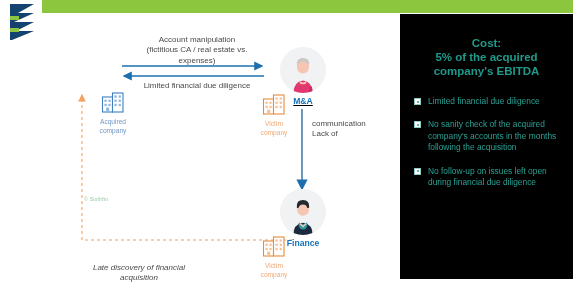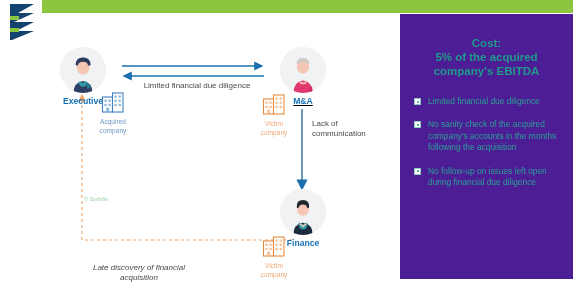--- a/index.html
+++ b/index.html
@@ -20,21 +20,21 @@
   .logo-mark{
     position:absolute;left:8px;top:2px;width:34px;height:40px;z-index:9;
   }
 
   
   .canvas{position:absolute;left:46px;top:13px;right:46px;bottom:4px;}
 
   
   .rightpanel{
     position:absolute;left:400px;top:14px;width:173px;height:265px;
-    background:#4c1d95;z-index:3;
+    background:#000000;z-index:3;
     padding:0;box-sizing:border-box;
   }
   .cost-title{
     margin:22px 14px 0 14px;text-align:center;
     color:#1f9a8a;font-weight:bold;font-size:11.5px;line-height:14px;
   }
   .bullets{margin:18px 12px 0 14px;}
   .bullet{display:flex;gap:7px;margin-bottom:12px;align-items:flex-start;}
   .bullet .marker{
     flex:0 0 auto;width:7px;height:7px;margin-top:2px;
@@ -129,33 +129,20 @@
 
     <line x1="76" y1="53" x2="216" y2="53" stroke="#1c6fae" stroke-width="1.3" marker-end="url(#ah-blue)"></line>
 
     <line x1="218" y1="63" x2="78" y2="63" stroke="#1c6fae" stroke-width="1.3" marker-end="url(#ah-blue-l)"></line>
 
     <line x1="256" y1="96" x2="256" y2="176" stroke="#4a7fa8" stroke-width="1.6" marker-end="url(#ah-blue)"></line>
 
     <path d="M246,227 L36,227 L36,82" fill="none" stroke="#f4a261" stroke-width="1.1" stroke-dasharray="3,3" marker-end="url(#ah-orange)"></path>
   </svg>
 
-  <div class="node" style="left:14px;top:34px;">
-    <div class="avatar">
-      <svg width="46" height="46" viewBox="0 0 46 46">
-        <circle cx="23" cy="23" r="23" fill="#f1f2f3"></circle>
-        <path d="M23 12 a6.2 6.2 0 0 1 6.2 6.2 v3.2 a6.2 6.2 0 0 1 -12.4 0 v-3.2 A6.2 6.2 0 0 1 23 12z" fill="#f6c6b4"></path>
-        <path d="M15.6 17.8 q0.4 -7.6 7.6 -7.4 q7.2 -0.2 7.4 7.6 q-1.4 1 -2.6 0.2 q-0.6 -3.4 -5 -3.4 q-4.4 0 -5.2 3.6 q-1.3 0.6 -2.2 -0.6z" fill="#2d3a5e"></path>
-        <path d="M13.5 46 q0 -10.5 9.5 -12 q9.5 1.5 9.5 12 z" fill="#2f3f63"></path>
-        <path d="M20.6 34.2 q2.4 3.4 4.8 0 l2.2 1 q-1 4.6 -4.6 4.6 q-3.6 0 -4.6 -4.6z" fill="#2f9aa6"></path>
-        <path d="M26.5 36 q3.2 1.1 4.3 4.3 l-3.4 1.6z" fill="#1f7f92"></path>
-      </svg>
-    </div>
-    <div class="nodelabel">Executive</div>
-  </div>
 
   <div class="bldg blue" style="left:44px;top:78px;width:46px;">
     <svg width="24" height="22" viewBox="0 0 24 22">
       <rect x="1.5" y="6" width="10" height="15" fill="#ffffff" stroke="#3f7fc1" stroke-width="1.1"></rect>
       <rect x="11.5" y="2" width="10.5" height="19" fill="#ffffff" stroke="#3f7fc1" stroke-width="1.1"></rect>
       <rect x="13.4" y="4.4" width="2.3" height="2.3" fill="#8fb8de"></rect>
       <rect x="17.6" y="4.4" width="2.3" height="2.3" fill="#8fb8de"></rect>
       <rect x="13.4" y="8.6" width="2.3" height="2.3" fill="#8fb8de"></rect>
       <rect x="17.6" y="8.6" width="2.3" height="2.3" fill="#8fb8de"></rect>
       <rect x="13.4" y="12.8" width="2.3" height="2.3" fill="#8fb8de"></rect>
@@ -231,26 +218,31 @@
       <rect x="3.4" y="8.6" width="2.3" height="2.3" fill="#f6c195"></rect>
       <rect x="7.4" y="8.6" width="2.3" height="2.3" fill="#f6c195"></rect>
       <rect x="3.4" y="12.8" width="2.3" height="2.3" fill="#f6c195"></rect>
       <rect x="7.4" y="12.8" width="2.3" height="2.3" fill="#f6c195"></rect>
       <rect x="5.2" y="16.6" width="3" height="4.4" fill="#f6c195"></rect>
     </svg>
     <div class="cap">Victim</div>
     <div class="cap">company</div>
   </div>
 
+  <div class="lbl" style="left:76px;top:22px;width:150px;">
+    <div>Account manipulation</div>
+    <div>(fictitious CA / real estate vs.</div>
+    <div>expenses)</div>
+  </div>
 
   <div class="lbl" style="left:76px;top:68px;width:150px;">Limited financial due diligence</div>
 
   <div class="lbl" style="left:266px;top:106px;width:95px;text-align:left;">
+    <div>communication</div>
     <div>Lack of</div>
-    <div>communication</div>
   </div>
 
   <div class="lbl" style="left:18px;top:250px;width:150px;font-style:italic;">
     <div>Late discovery of financial</div>
     <div>acquisition</div>
   </div>
 
   <div class="watermark" style="left:38px;top:183px;">© Sixthfin</div>
 </div>
 

